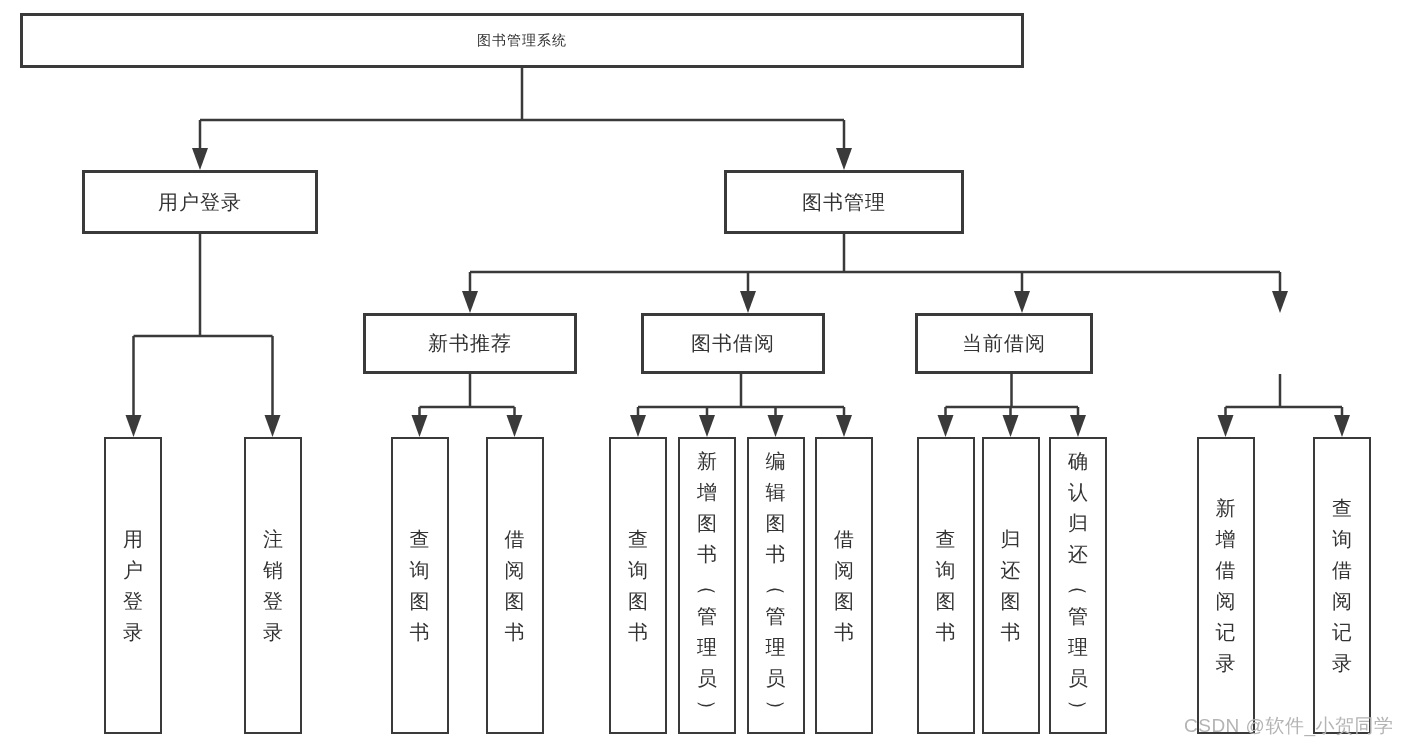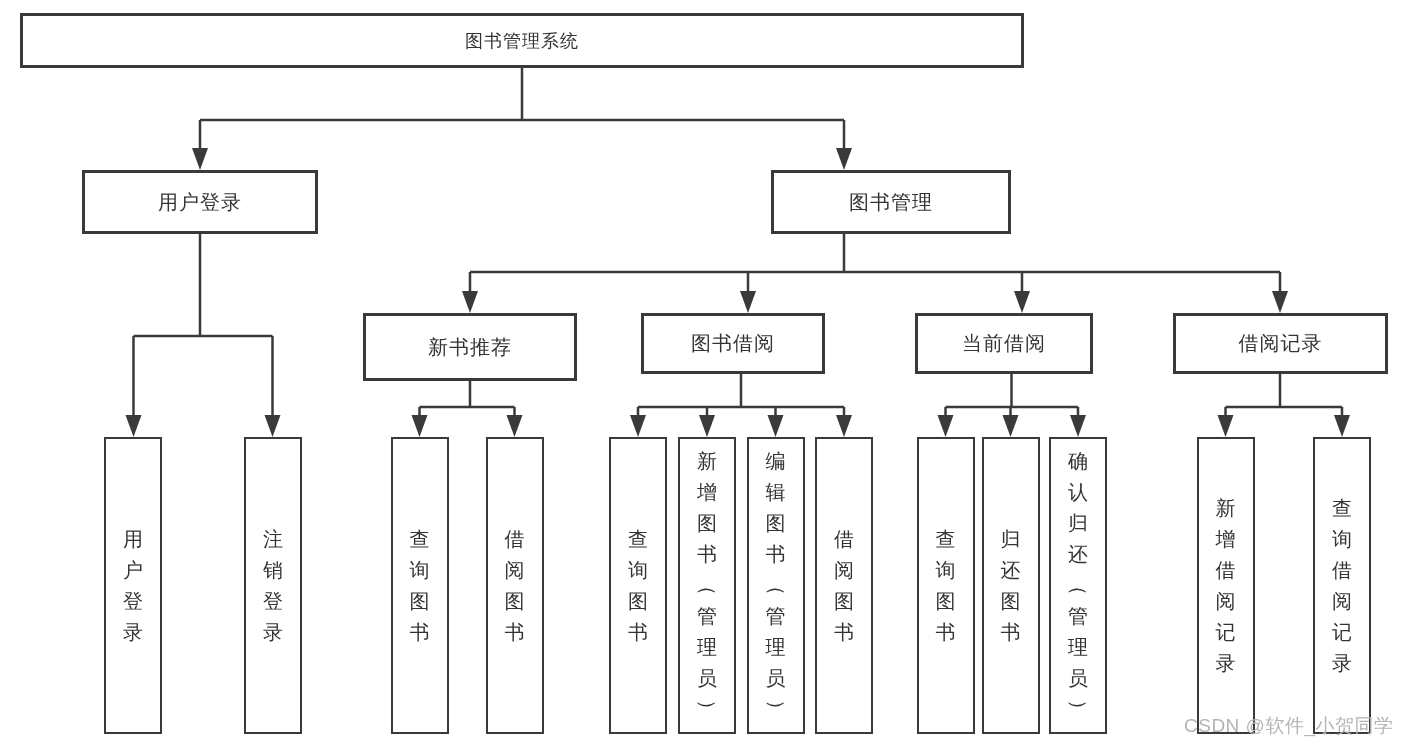--- a/index.html
+++ b/index.html
@@ -15,21 +15,21 @@
     overflow:hidden;
   }
   #connectors{position:absolute;left:0;top:0;width:1405px;height:747px;}
   #connectors path{stroke:var(--line);stroke-width:2.5;fill:none;}
   #connectors polygon{fill:var(--line);}
   .hbox{
     position:absolute;box-sizing:border-box;background:var(--fill);
     border:3px solid var(--line);display:flex;align-items:center;justify-content:center;
     font-size:20px;letter-spacing:1px;white-space:nowrap;
   }
-  .hbox.root{font-size:18px;}
+  .hbox.root{font-size:14px;}
   .vbox{
     position:absolute;top:437px;width:58px;height:297px;box-sizing:border-box;
     background:var(--fill);border:2.5px solid var(--line);
     display:flex;align-items:center;justify-content:center;
   }
   .vtext{display:flex;flex-direction:column;align-items:center;font-size:20px;}
   .vchar{height:31px;line-height:31px;display:flex;align-items:center;justify-content:center;width:100%;}
   .vchar.rot{transform:rotate(90deg);}
   #watermark{
     position:absolute;left:1184px;top:713px;font-size:19px;letter-spacing:0.5px;
@@ -84,35 +84,32 @@
     </g>
   </svg>
 
   <div class="hbox root" style="left:20px;top:13px;width:1004px;height:55px;">
     <span>图书管理系统</span>
   </div>
 
   <div class="hbox" style="left:82px;top:170px;width:236px;height:64px;">
     <span>用户登录</span>
   </div>
-  <div class="hbox" style="left:724px;top:170px;width:240px;height:64px;margin-left:47px;">
+  <div class="hbox" style="left:724px;top:170px;width:240px;height:64px;">
     <span>图书管理</span>
   </div>
 
-  <div class="hbox" style="left:363px;top:313px;width:214px;height:68px;">
+  <div class="hbox" style="left:363px;top:313px;width:214px;height:61px;">
     <span>新书推荐</span>
   </div>
   <div class="hbox" style="left:641px;top:313px;width:184px;height:61px;">
     <span>图书借阅</span>
   </div>
   <div class="hbox" style="left:915px;top:313px;width:178px;height:61px;">
     <span>当前借阅</span>
-  </div>
-  <div class="hbox" style="left:1173px;top:313px;width:215px;height:61px;">
-    <span>借阅记录</span>
   </div>
 
   <div class="vbox" style="left:104px;">
     <span class="vtext">
         <span class="vchar">用</span>
         <span class="vchar">户</span>
         <span class="vchar">登</span>
         <span class="vchar">录</span>
       </span>
   </div>

